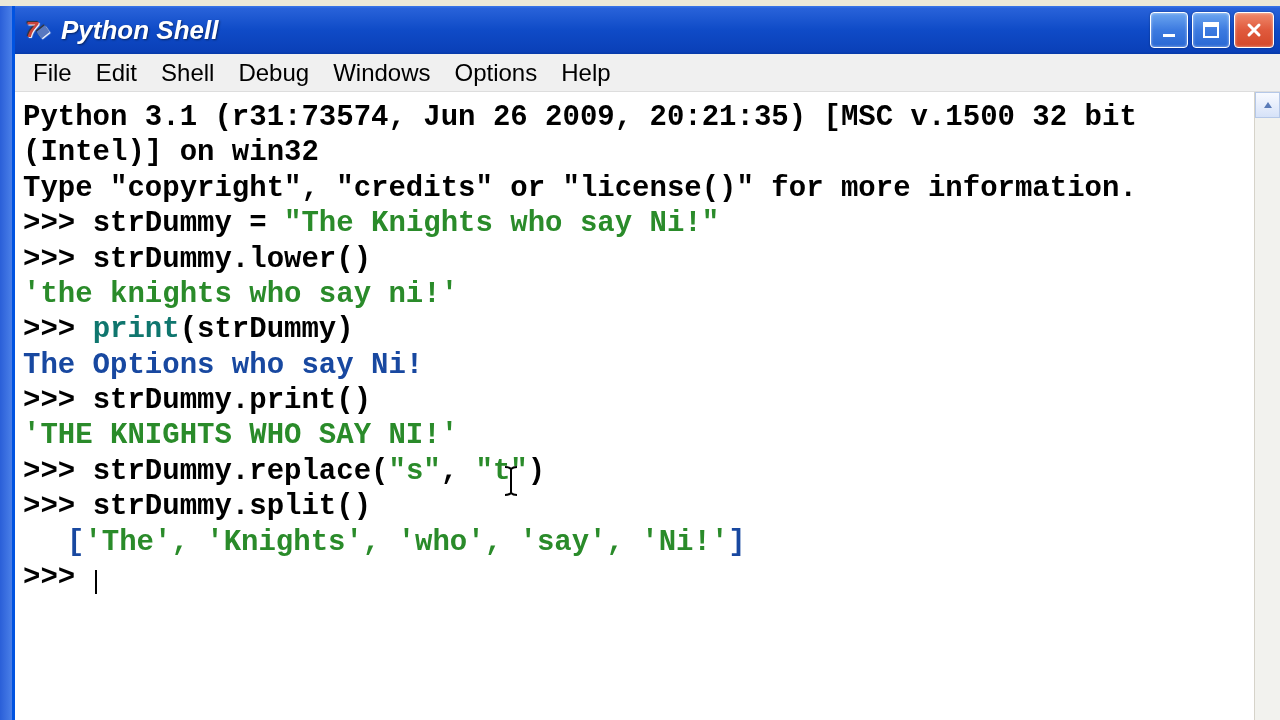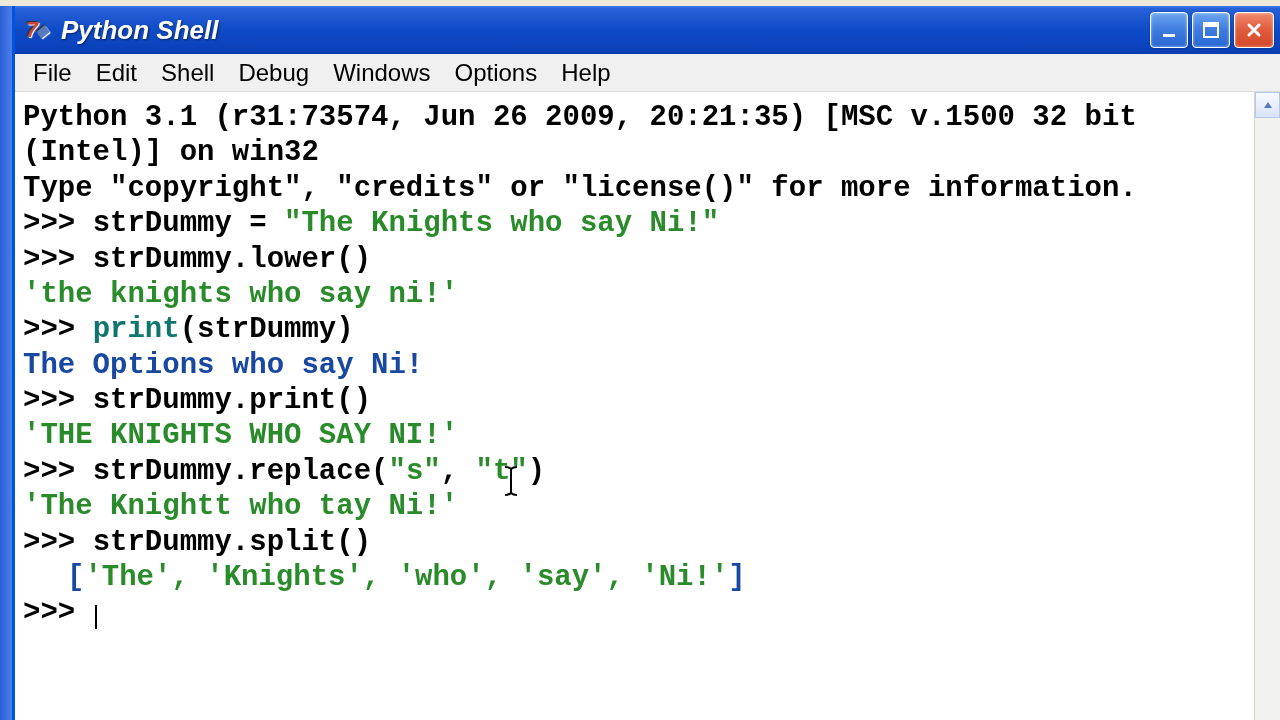--- a/index.html
+++ b/index.html
@@ -208,21 +208,20 @@
       <div class="line"><span class="prompt">&gt;&gt;&gt; </span><span class="input-code">strDummy.lower()</span></div>
       <div class="line out-str">'the knights who say ni!'</div>
 
       <div class="line"><span class="prompt">&gt;&gt;&gt; </span><span class="func">print</span><span class="input-code">(strDummy)</span></div>
       <div class="line out-blue">The Options who say Ni!</div>
 
       <div class="line"><span class="prompt">&gt;&gt;&gt; </span><span class="input-code">strDummy.print()</span></div>
       <div class="line out-str">'THE KNIGHTS WHO SAY NI!'</div>
 
       <div class="line"><span class="prompt">&gt;&gt;&gt; </span><span class="input-code">strDummy.replace(</span><span class="str">"s"</span><span class="input-code">, </span><span class="str">"t"</span><span class="input-code">)</span></div>
-      <div class="line out-str">'The Knightt who tay Ni!'</div>
 
       <div class="line"><span class="prompt">&gt;&gt;&gt; </span><span class="input-code">strDummy.split()</span></div>
       <div class="line out-list"><span>[</span><span class="out-str">'The', 'Knights', 'who', 'say', 'Ni!'</span><span>]</span></div>
 
       <div class="line"><span class="prompt">&gt;&gt;&gt; </span><span class="cursor"></span></div>
     </div>
 
     <div class="scrollbar">
       <div class="scroll-arrow">
         <svg width="14" height="14" viewBox="0 0 14 14">

